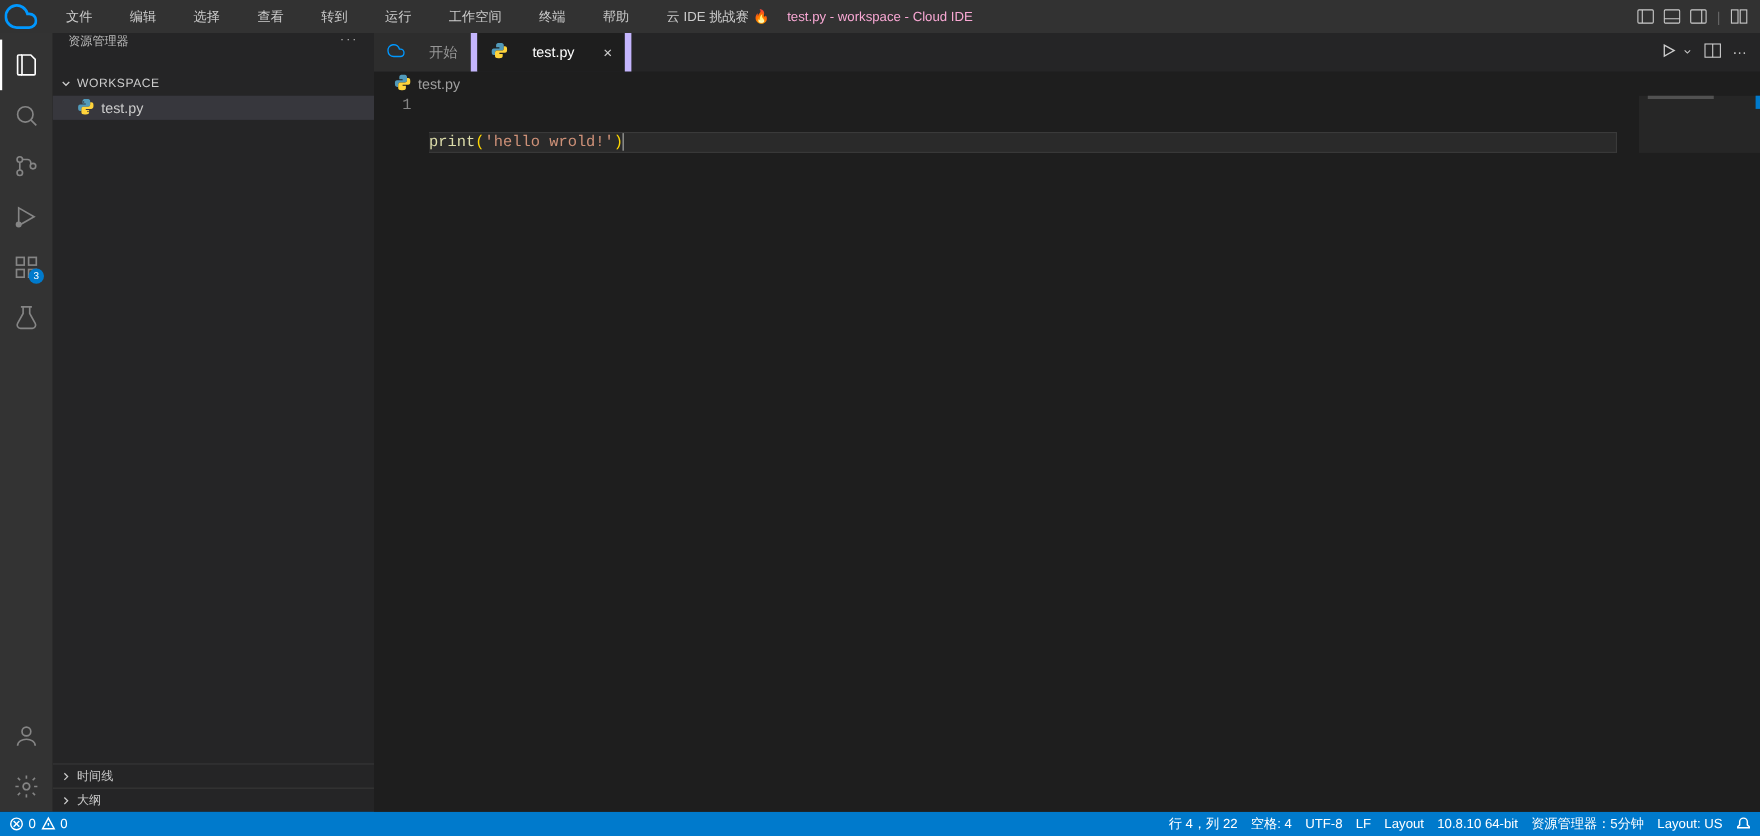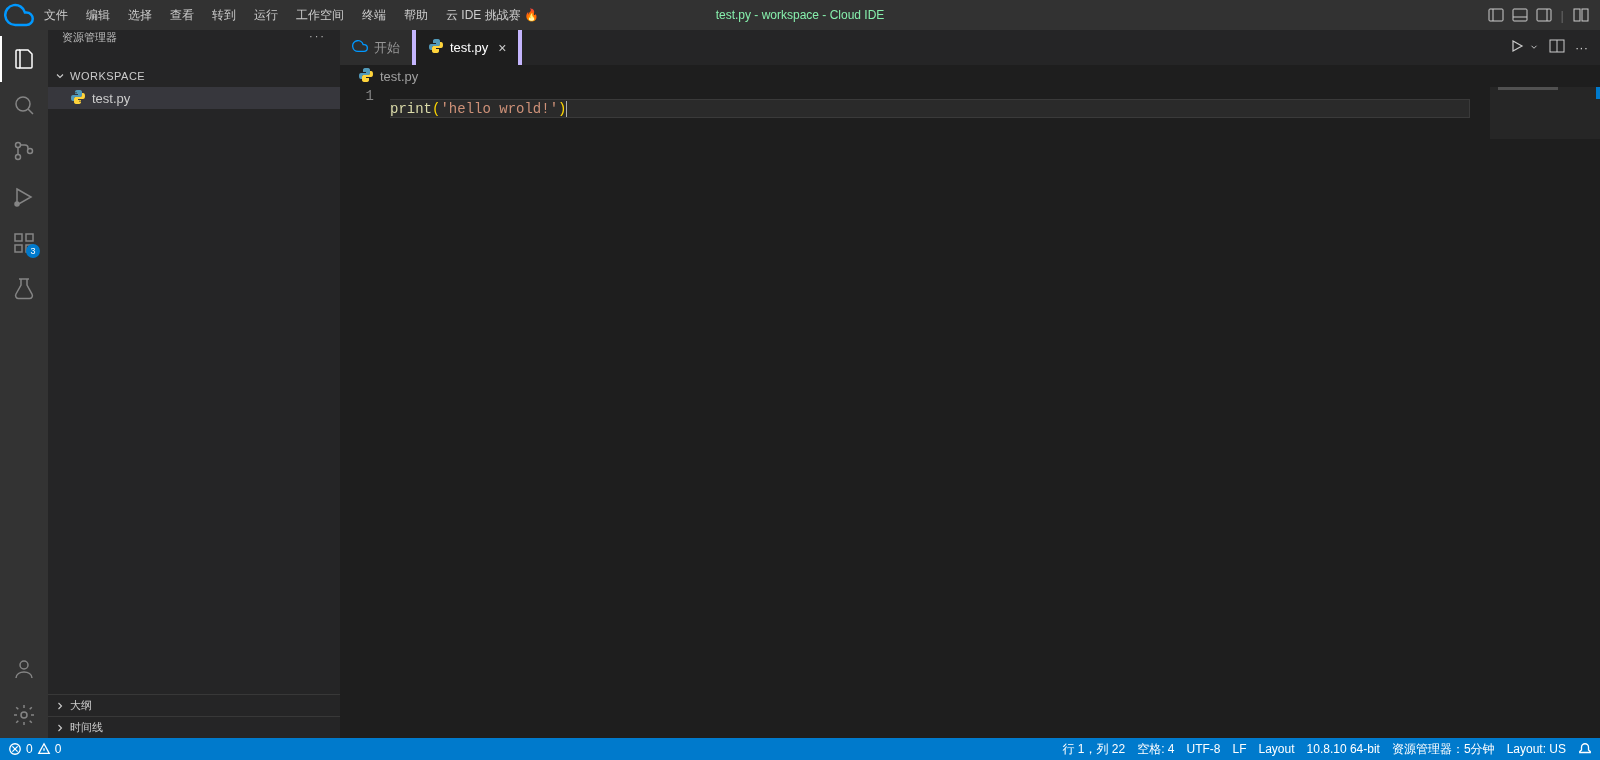--- a/index.html
+++ b/index.html
@@ -1,21 +1,21 @@
 <!DOCTYPE html>
 <html><head>
 <meta charset="utf-8">
 <style>
 * { margin:0; padding:0; box-sizing:border-box; }
 body { font-family:"Segoe UI",Arial,sans-serif; font-size:13px; color:#ccc; background:#1e1e1e; width:1600px; height:760px; overflow:hidden; display:flex; flex-direction:column; }
-.menubar { height:30px; background:#323232; display:flex; align-items:center; padding:0 4px; gap:2px; color:#ccc; position:relative; }
+.menubar { height:30px; background:#323232; display:flex; align-items:center; padding:0 4px; gap:18px; color:#ccc; position:relative; }
 .logo { width:30px; height:30px; display:flex; align-items:center; justify-content:center; color:#0098ff; font-weight:bold; }
 .menu-item { padding:4px 8px; cursor:pointer; font-size:12px; }
 .menu-flame { padding:4px 8px; display:flex; align-items:center; gap:4px; font-size:12px;justify-content:center; }
-.window-title { position:absolute; left:50%; transform:translateX(-50%); font-size:12px; color:#86efac; }
+.window-title { position:absolute; left:50%; transform:translateX(-50%); font-size:12px; color:#f9a8d4; }
 .menubar-right { margin-left:auto; display:flex; align-items:center; gap:6px; padding-right:6px; }
 .layout-icon { width:18px; height:18px; display:flex; align-items:center; justify-content:center; cursor:pointer; color:#ccc; }
 .layout-icon svg { width:16px; height:16px; }
 .sep { color:#666; margin:0 2px; }
 
 .main { flex:1; display:flex; overflow:hidden; }
 
 .activitybar { width:48px; background:#333333; display:flex; flex-direction:column; align-items:center; padding-top:6px; }
 .act-item { width:48px; height:46px; display:flex; align-items:center; justify-content:center; cursor:pointer; color:#858585; position:relative; }
 .act-item.active { color:#fff; }
@@ -28,32 +28,32 @@
 .side-header { height:35px; display:flex; align-items:flex-start; justify-content:space-between; padding:0 14px; font-size:11px; color:#bbb; }
 .side-header .dots { cursor:pointer; letter-spacing:2px; }
 .side-section-hdr { height:22px; display:flex; align-items:center; gap:4px; padding:0 6px; font-size:11px; font-weight:normal; color:#ccc; cursor:pointer; letter-spacing:0.5px; }
 .tree-item { height:22px; display:flex; align-items:center; gap:6px; padding-left:22px; cursor:pointer; background:#37373d; }
 .py-ico { color:#519aba; }
 .side-bottom-sections { margin-top:auto; }
 .collapsed-hdr { height:22px; display:flex; align-items:center; gap:4px; padding:0 6px; font-size:11px; color:#ccc; cursor:pointer; border-top:1px solid #383838; }
 
 .editor-area { flex:1; display:flex; flex-direction:column; background:#1e1e1e; position:relative; }
 .tabbar { height:35px; background:#252526; display:flex; align-items:stretch; }
-.tab { display:flex; align-items:center; gap:6px; padding:0 12px; font-size:13px; cursor:pointer; color:#969696; background:#2d2d2d; border-right:4px solid #c4b5fd; position:relative; }
+.tab { display:flex; align-items:center; gap:22px; padding:0 12px; font-size:13px; cursor:pointer; color:#969696; background:#2d2d2d; border-right:6px solid #c4b5fd; position:relative; }
 .tab.active { background:#1e1e1e; color:#fff; }
 .tab .close { margin-left:4px; color:#ccc; font-size:14px; }
 .tab .start-ico { color:#0098ff; }
 .tabbar-actions { margin-left:auto; display:flex; align-items:center; gap:10px; padding:0 12px; color:#ccc; }
 .tabbar-actions span { cursor:pointer; }
 
 .breadcrumbs { height:22px; display:flex; align-items:center; padding-left:18px; gap:6px; color:#a0a0a0; font-size:13px; }
 
 .code-area { flex:1; display:flex; font-family:Consolas,"Courier New",monospace; font-size:14px; position:relative; }
 .gutter { width:50px; text-align:right; color:#858585; padding-right:16px; padding-top:0px; line-height:19px; }
-.code { flex:1; padding-top:12px; line-height:19px; position:relative; }
+.code { flex:1; padding-top:12px; line-height:19px; position:relative;margin-top:21px; }
 .code-line { background:#2a2a2a; border:1px solid #3a3a3a; border-left:none; display:inline-block; width:calc(100% - 130px); height:19px; }
 .tk-fn { color:#dcdcaa; }
 .tk-br { color:#ffd700; }
 .tk-str { color:#ce9178; }
 .cursor { display:inline-block; width:1px; height:16px; background:#aeafad; vertical-align:middle; }
 .minimap { position:absolute; right:0; top:0; width:110px; height:100%; background:#1e1e1e; }
 .minimap::before { content:""; position:absolute; top:0; left:8px; width:60px; height:3px; background:#4a4a4a; }
 .minimap-viewport { position:absolute; top:0; right:0; width:110px; height:52px; background:rgba(255,255,255,0.04); }
 .minimap-cursor { position:absolute; top:0; right:0; width:4px; height:12px; background:#007acc; }
 
@@ -194,27 +194,27 @@
             <path fill="#ffd43b" d="M8 15c2 0 3-.5 3-2v-2H8v-1h5c1.5 0 2-1 2-3s-.5-3-2-3h-1v2c0 1.5-1 2-2 2H6c-1 0-2 .5-2 2v3c0 1.5 1 2 3 2h1zm2-2a.7.7 0 1 1 0-1.4.7.7 0 0 1 0 1.4z"></path>
           </svg>
       </span>
       <span>test.py</span>
     </div>
     <div class="side-bottom-sections">
       <div class="collapsed-hdr">
         <svg width="12" height="12" viewBox="0 0 16 16">
             <path d="M6 4l4 4-4 4" fill="none" stroke="#ccc" stroke-width="1.5"></path>
           </svg>
-        <span>大纲</span>
+        <span>时间线</span>
       </div>
       <div class="collapsed-hdr">
         <svg width="12" height="12" viewBox="0 0 16 16">
             <path d="M6 4l4 4-4 4" fill="none" stroke="#ccc" stroke-width="1.5"></path>
           </svg>
-        <span>时间线</span>
+        <span>大纲</span>
       </div>
     </div>
   </div>
 
   <div class="editor-area">
     <div class="tabbar">
       <div class="tab">
         <span class="start-ico"><svg width="16" height="16" viewBox="0 0 24 24" fill="none" stroke="currentColor" stroke-width="2">
               <path d="M18 10h-1.26A8 8 0 1 0 9 20h9a5 5 0 0 0 0-10z"></path>
             </svg></span>
@@ -276,21 +276,21 @@
         </svg>
       <span>0</span>
       <svg viewBox="0 0 16 16" fill="none" stroke="currentColor" stroke-width="1.5">
           <path d="M8 2l6 11H2L8 2z"></path>
           <line x1="8" y1="7" x2="8" y2="10"></line>
         </svg>
       <span>0</span>
     </span>
   </div>
   <div class="sb-right">
-    <span class="sb-item">行 1，列 22</span>
+    <span class="sb-item">行 4，列 22</span>
     <span class="sb-item">空格: 4</span>
     <span class="sb-item">UTF-8</span>
     <span class="sb-item">LF</span>
     <span class="sb-item">Layout</span>
     <span class="sb-item">10.8.10 64-bit</span>
     <span class="sb-item">资源管理器：5分钟</span>
     <span class="sb-item">Layout: US</span>
     <span class="sb-item">
         <svg viewBox="0 0 16 16" fill="none" stroke="currentColor" stroke-width="1.5">
           <path d="M8 2a4 4 0 0 0-4 4v3l-2 2v1h12v-1l-2-2V6a4 4 0 0 0-4-4z"></path>

